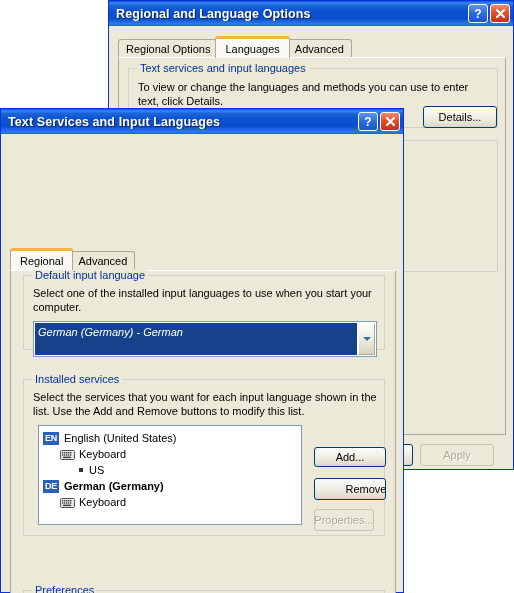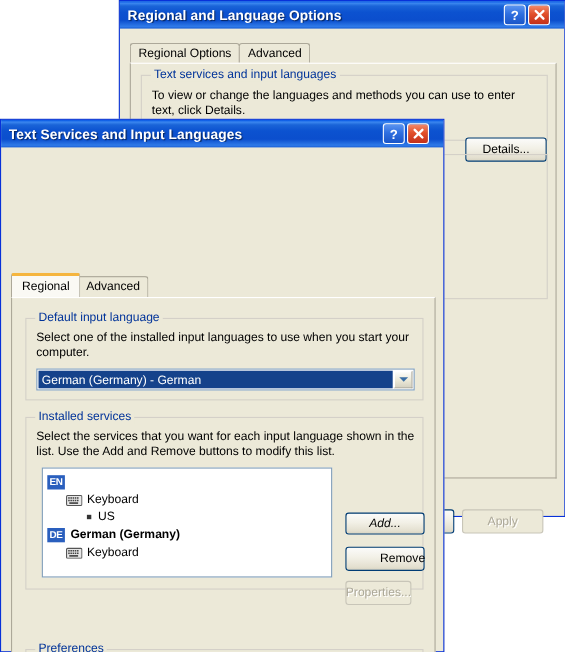--- a/index.html
+++ b/index.html
@@ -24,21 +24,21 @@
     border: 1px solid #0831d9;
     box-sizing: border-box;
   }
   .titlebar {
     height: 25px;
     background: linear-gradient(to bottom,
         #0254e4 0%, #3a86ef 8%, #1a64d8 18%,
         #0c52d0 40%, #0b4ecd 70%, #2f7ae8 92%, #1a5fd6 100%);
     display: flex;
     align-items: center;
-    padding: 0 13px 0 7px;
+    padding: 0 3px 0 7px;
     box-sizing: border-box;
     position: relative;
   }
   .titlebar .title {
     color: #ffffff;
     font-weight: bold;
     font-size: 12.5px;
     text-shadow: 1px 1px 1px rgba(0,0,0,0.55);
     letter-spacing: 0.1px;
     flex: 1;
@@ -123,26 +123,27 @@
   .gb-text {
     position: absolute;
     font-size: 11px;
     color: #000000;
     line-height: 14px;
   }
 
   
   .combo {
     position: absolute;
-    height: 20px;
+    height: 36px;
     border: 1px solid #7f9db9;
     background: #ffffff;
     box-sizing: border-box;
     display: flex;
     align-items: stretch;
+    font-style: italic;
   }
   .combo .combo-value {
     flex: 1;
     background: #15428b;
     color: #ffffff;
     font-size: 11px;
     line-height: 18px;
     padding-left: 3px;
     overflow: hidden;
     white-space: nowrap;
@@ -226,21 +227,20 @@
     background: linear-gradient(to bottom, #fbfbfa 0%, #f2f0e6 45%, #e3dfcf 88%, #d8d4c2 100%);
     border: 1px solid #003c74;
     border-radius: 3px;
     font-size: 11px;
     color: #000000;
     display: flex;
     align-items: center;
     justify-content: center;
     box-sizing: border-box;
     white-space: nowrap;
-    margin-top: 19px;
   }
   .btn.disabled {
     color: #aca899;
     border-color: #c8c5b8;
     background: #ece9d8;
     text-shadow: 1px 1px 0 #ffffff;
   }
   .clip-text {
     position: absolute;
     font-size: 11px;
@@ -262,20 +262,23 @@
           <path d="M2,2 L9,9 M9,2 L2,9" stroke="#ffffff" stroke-width="2.2" stroke-linecap="round"></path>
         </svg>
       </div>
     </div>
   </div>
 
   <div class="tabstrip" style="left:9px; top:35px;">
     <div class="tab">
       <span>Regional Options</span>
     </div>
+    <div class="tab active">
+      <span>Languages</span>
+    </div>
     <div class="tab">
       <span>Advanced</span>
     </div>
   </div>
 
   <div class="tabpage" style="left:9px; top:56px; width:388px; height:378px; background:#ece9d8;">
 
     <div class="groupbox" style="left:9px; top:10px; width:370px; height:60px;">
       <div class="gb-title">Text services and input languages</div>
       <div class="gb-text" style="left:9px; top:11px;">To view or change the languages and methods you can use to enter</div>
@@ -316,21 +319,21 @@
     <div class="tab active">
       <span>Regional</span>
     </div>
     <div class="tab">
       <span>Advanced</span>
     </div>
   </div>
 
   <div class="tabpage" style="left:9px; top:161px; width:386px; height:378px;">
 
-    <div class="groupbox" style="left:12px; top:18px; width:362px; height:75px;">
+    <div class="groupbox" style="left:12px; top:4px; width:362px; height:75px;">
       <div class="gb-title">Default input language</div>
       <div class="gb-text" style="left:9px; top:10px;">Select one of the installed input languages to use when you start your</div>
       <div class="gb-text" style="left:9px; top:24px;">computer.</div>
 
       <div class="combo" style="left:9px; top:45px; width:344px;">
         <div class="combo-value">German (Germany) - German</div>
         <div class="combo-arrow">
           <div class="arrow-down"></div>
         </div>
       </div>
@@ -338,20 +341,21 @@
 
     <div class="groupbox" style="left:12px; top:108px; width:362px; height:157px;">
       <div class="gb-title">Installed services</div>
       <div class="gb-text" style="left:9px; top:10px;">Select the services that you want for each input language shown in the</div>
       <div class="gb-text" style="left:9px; top:24px;">list. Use the Add and Remove buttons to modify this list.</div>
 
       <div class="listbox" style="left:14px; top:45px; width:264px; height:100px;">
 
         <div class="tree-row lang">
           <span class="lang-badge">EN</span>
+          <span class="lang-label">English (United States)</span>
         </div>
         <div class="tree-row kbd">
           <span class="kbd-icon">
             <svg width="15" height="11" viewBox="0 0 15 11" aria-hidden="true">
               <rect x="0.5" y="1.5" width="14" height="9" rx="1" fill="#e8e8e8" stroke="#555555"></rect>
               <rect x="2" y="3" width="1.4" height="1.4" fill="#444"></rect>
               <rect x="4" y="3" width="1.4" height="1.4" fill="#444"></rect>
               <rect x="6" y="3" width="1.4" height="1.4" fill="#444"></rect>
               <rect x="8" y="3" width="1.4" height="1.4" fill="#444"></rect>
               <rect x="10" y="3" width="1.4" height="1.4" fill="#444"></rect>
@@ -388,21 +392,21 @@
               <rect x="6" y="5.3" width="1.4" height="1.4" fill="#444"></rect>
               <rect x="8" y="5.3" width="1.4" height="1.4" fill="#444"></rect>
               <rect x="10" y="5.3" width="1.4" height="1.4" fill="#444"></rect>
               <rect x="3" y="7.6" width="8" height="1.5" fill="#444"></rect>
             </svg>
           </span>
           <span>Keyboard</span>
         </div>
       </div>
 
-      <div class="btn" style="left:290px; top:67px; width:72px; height:20px;font-style:italic;">
+      <div class="btn" style="left:290px; top:67px; width:72px; height:20px;">
         <span>Add...</span>
       </div>
       <div class="btn" style="left:290px; top:98px; width:72px; height:22px;padding-left:32px;">
         <span>Remove</span>
       </div>
       <div class="btn disabled" style="left:290px; top:129px; width:60px; height:22px;">
         <span>Properties...</span>
       </div>
     </div>
 

